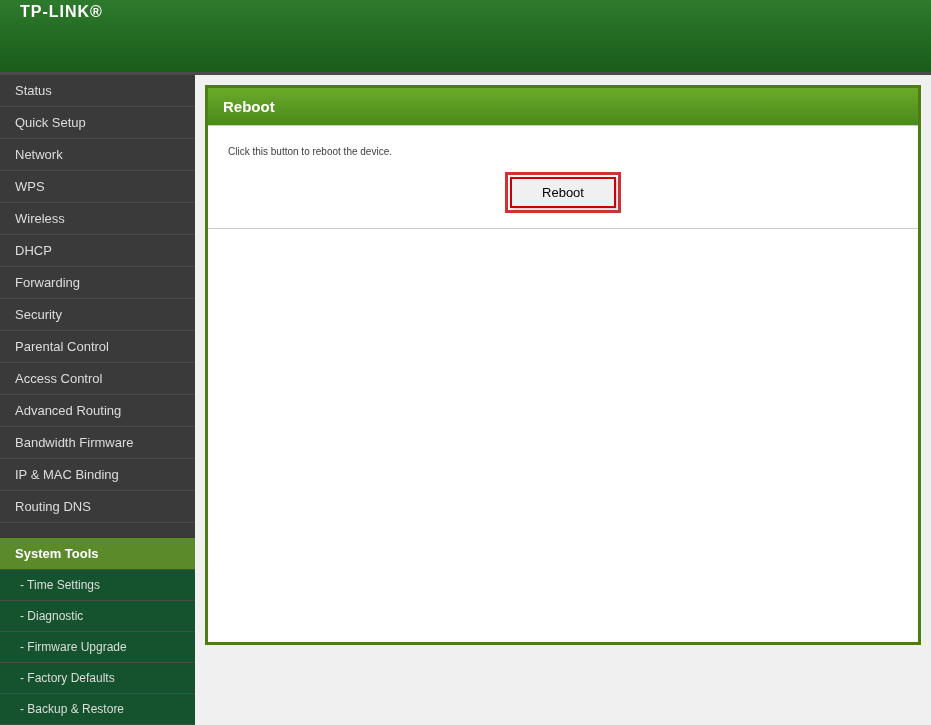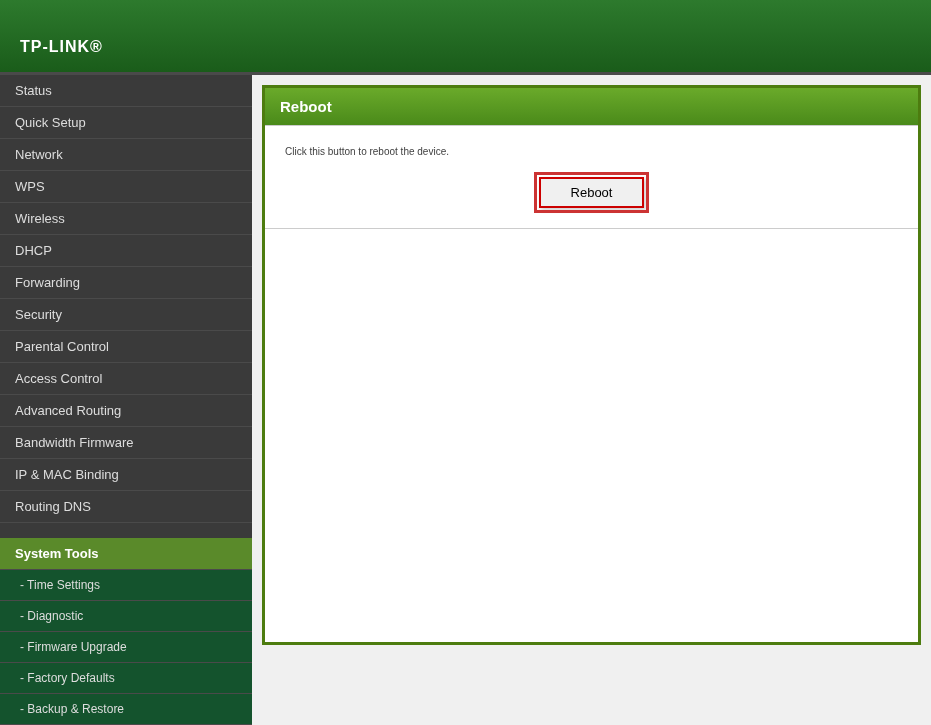--- a/index.html
+++ b/index.html
@@ -16,21 +16,21 @@
       height: 725px;
       background: #1a1a1a;
       display: flex;
       flex-direction: column;
     }
     
     .header {
       background: linear-gradient(to bottom, #2d7a2d, #1a5c1a);
       height: 75px;
       display: flex;
-      align-items: flex-end;
+      align-items: flex-start;
       padding: 0 20px;
       border-bottom: 3px solid #4a4a4a;
     }
     .logo {
       color: white;
       font-size: 32px;
       font-weight: bold;
       font-family: Arial, sans-serif;
       letter-spacing: 1px;
     }
@@ -39,21 +39,21 @@
       vertical-align: super;
     }
     
     .main-area {
       display: flex;
       flex: 1;
       overflow: hidden;
     }
     
     .sidebar {
-      width: 252px;
+      width: 195px;
       background: #3a3a3a;
       flex-shrink: 0;
       overflow-y: auto;
     }
     .sidebar-item {
       display: block;
       padding: 8px 15px;
       color: #dddddd;
       text-decoration: none;
       font-size: 13px;

